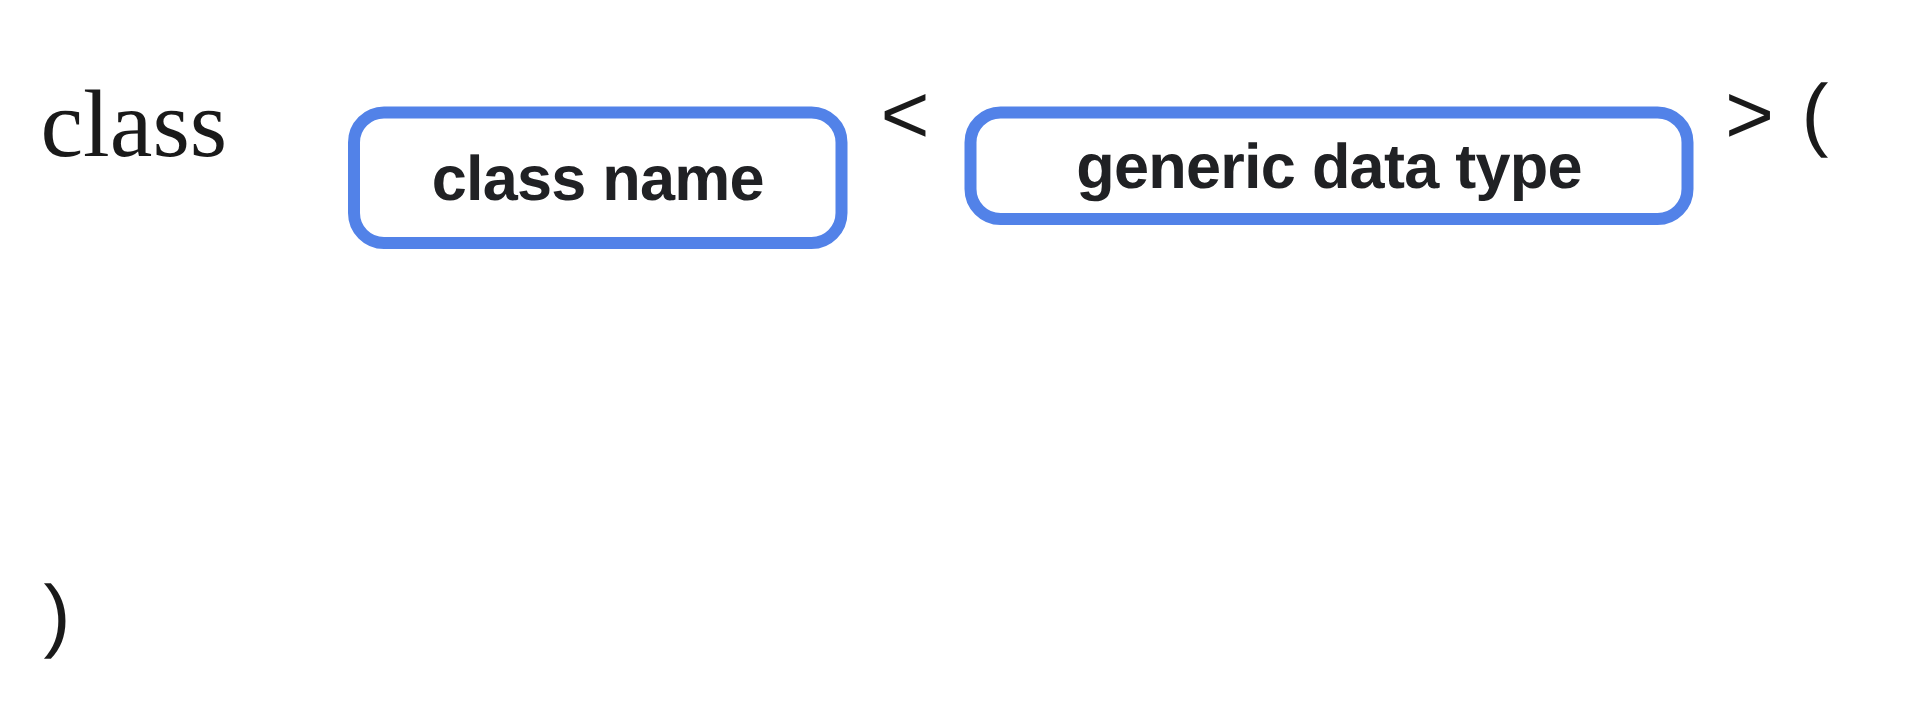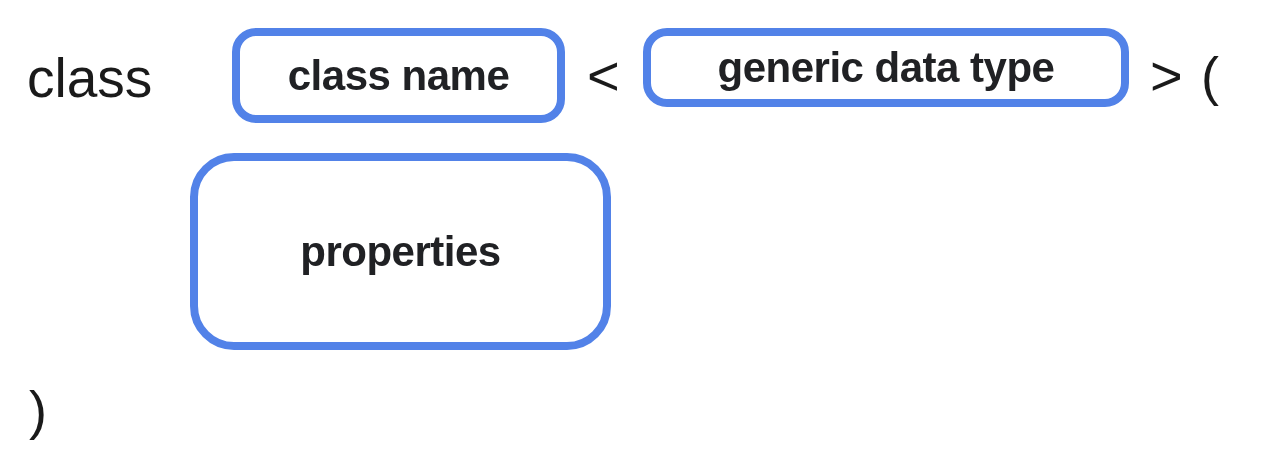--- a/index.html
+++ b/index.html
@@ -15,22 +15,22 @@
     overflow: hidden;
     font-family: "Liberation Sans", sans-serif;
   }
   .code-token {
     position: absolute;
     color: var(--code-text, #1a1a1a);
     white-space: pre;
     line-height: 1;
   }
   .mono {
-    font-family: Liberation Sans, sans-serif;
-    font-size: 55px;
+    font-family: Liberation Serif, serif;
+    font-size: 64px;
   }
   .sym {
     font-family: "Liberation Sans", sans-serif;
     font-size: 56px;
   }
   .paren {
     font-family: "Liberation Sans", sans-serif;
     font-size: 54px;
   }
   .slot-box {
@@ -43,21 +43,21 @@
     justify-content: center;
   }
   .slot-box .slot-label {
     font-family: "Liberation Sans", sans-serif;
     font-weight: 700;
     font-size: 42px;
     letter-spacing: -0.5px;
     color: var(--label-text, #202124);
     white-space: nowrap;
   }
-  .round-sm { border-radius: 24px; }
+  .round-sm { border-radius: 24px; margin-top: 43px; }
   .round-lg { border-radius: 44px; }
 
   #box-class-name   { left: 232px;  top: 28px;  width: 333px; height: 95px;  }
   #box-generic-type { left: 643px;  top: 28px;  width: 486px; height: 79px;  }
   #box-properties   { left: 190px;  top: 153px; width: 421px; height: 197px; }
 
   #kw-class     { left: 27px;   top: 51px;  }
   #angle-open   { left: 587px;  top: 48px;  }
   #angle-close  { left: 1150px; top: 48px;  }
   #paren-open   { left: 1201px; top: 49px;  }
@@ -77,19 +77,16 @@
   <span id="angle-open" class="code-token sym">&lt;</span>
 
   <div id="box-generic-type" class="slot-box round-sm">
     <span class="slot-label">generic data type</span>
   </div>
 
   <span id="angle-close" class="code-token sym">&gt;</span>
 
   <span id="paren-open" class="code-token paren">(</span>
 
-  <div id="box-properties" class="slot-box round-lg">
-    <span class="slot-label">properties</span>
-  </div>
 
   <span id="paren-close" class="code-token paren">)</span>
 
 </div>
 
 </body></html>

